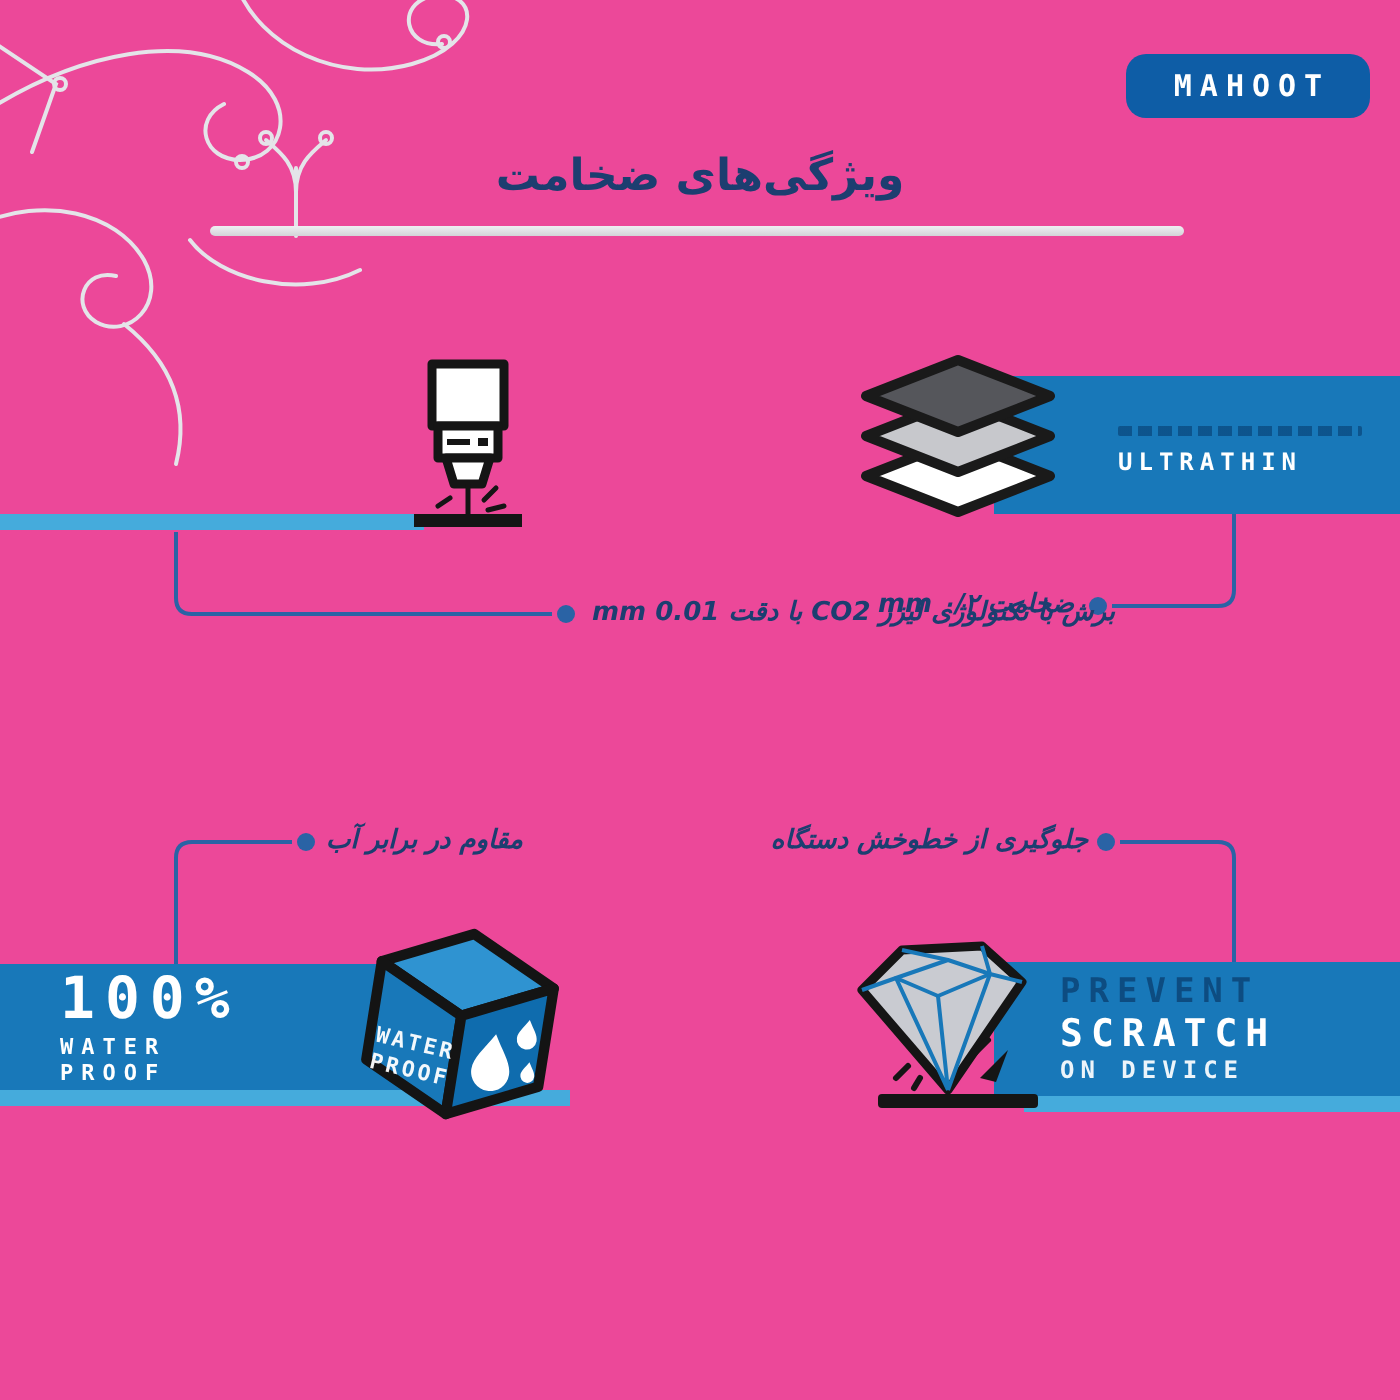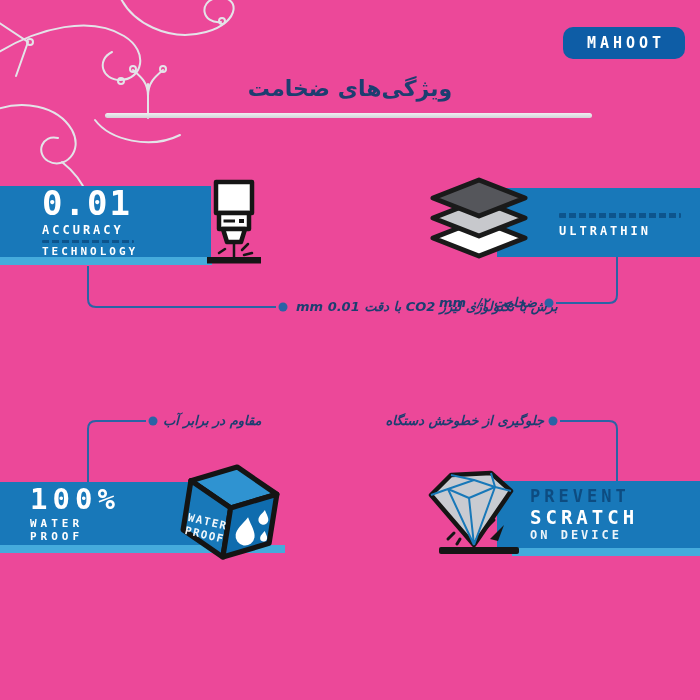--- a/index.html
+++ b/index.html
@@ -95,26 +95,20 @@
     </g>
   </svg>
 
   <div class="logo">
     <span>MAHOOT</span>
   </div>
 
   <h1 class="title" dir="rtl">ویژگی‌های ضخامت</h1>
   <div class="divider"></div>
 
-  <div class="banner b-acc">
-    <div class="techno val-lg">0.01</div>
-    <div class="techno lbl">ACCURACY</div>
-    <div class="smudge"></div>
-    <div class="techno lbl-sm">TECHNOLOGY</div>
-  </div>
   <div class="strip strip-acc"></div>
   <svg class="icon" style="left:206px;top:176px;" width="56" height="90" viewBox="0 0 56 90">
     <g stroke="#151515" stroke-width="4.5" fill="#fff" stroke-linejoin="round">
       <rect x="10" y="6" width="36" height="31"></rect>
       <rect x="13" y="37" width="30" height="16"></rect>
       <polygon points="17,53 39,53 35,66 21,66"></polygon>
     </g>
     <line x1="17.5" y1="45" x2="29" y2="45" stroke="#151515" stroke-width="3"></line>
     <rect x="33" y="43" width="5" height="4" fill="#151515"></rect>
     <line x1="28" y1="66" x2="28" y2="81" stroke="#151515" stroke-width="2.5"></line>

